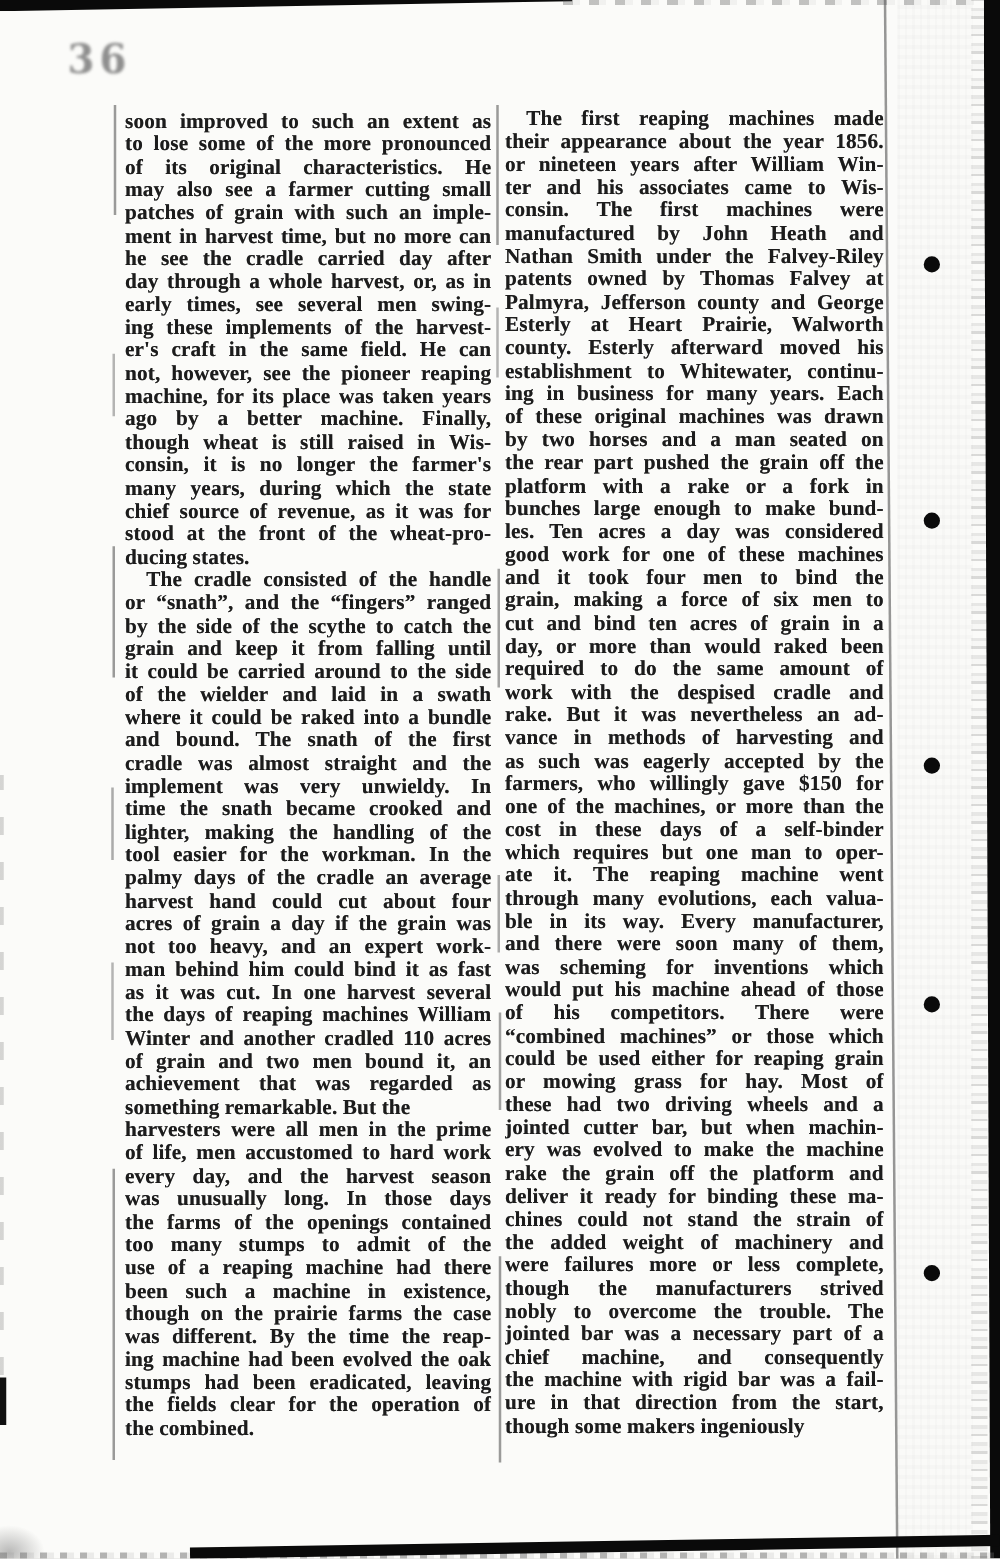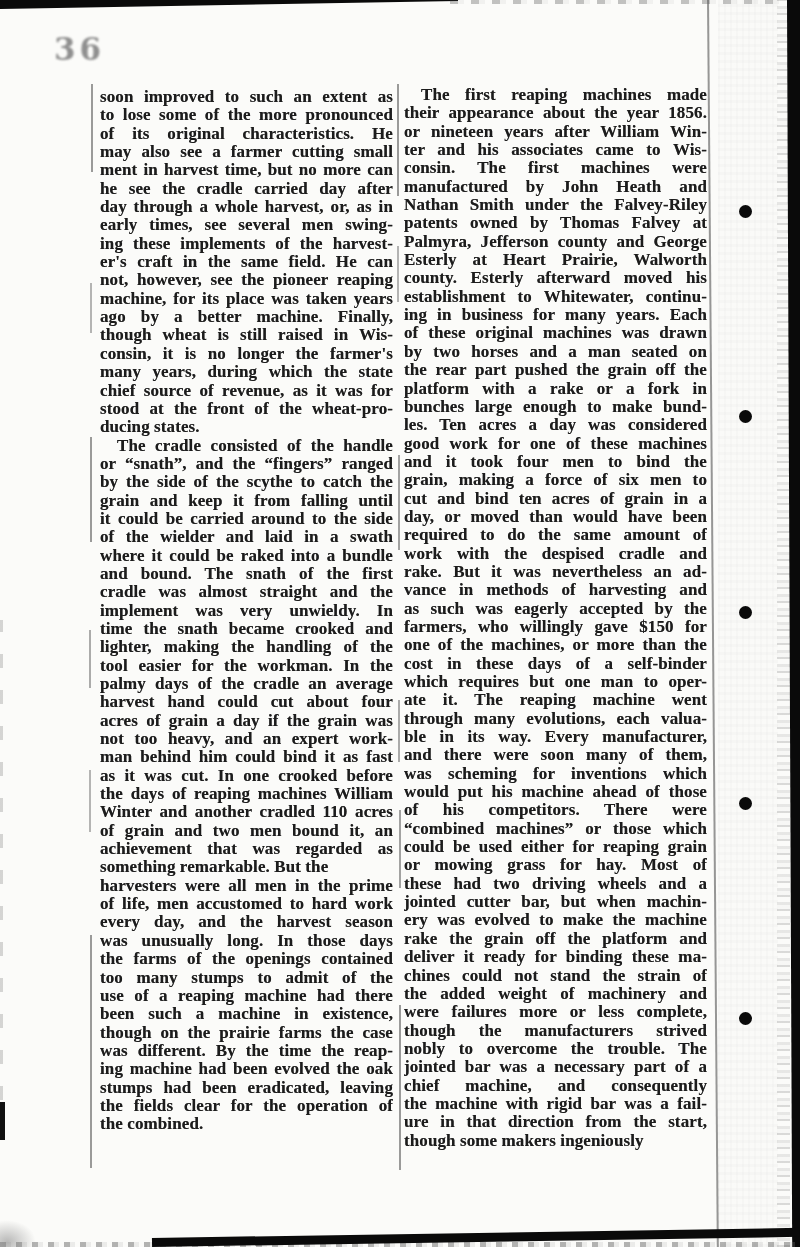--- a/index.html
+++ b/index.html
@@ -143,20 +143,21 @@
   <div class="vdash cr5"></div>
   <div class="vdash cr6"></div>
 
   <div class="pagenum">36</div>
 
   <div class="col col-left" id="col-0">
       <div class="line">soon improved to such an extent as</div>
       <div class="line">to lose some of the more pronounced</div>
       <div class="line">of its original characteristics.  He</div>
       <div class="line">may also see a farmer cutting small</div>
+      <div class="line">patches of grain with such an imple-</div>
       <div class="line">ment in harvest time, but no more can</div>
       <div class="line">he see the cradle carried day after</div>
       <div class="line">day through a whole harvest, or, as in</div>
       <div class="line">early times, see several men swing-</div>
       <div class="line">ing these implements of the harvest-</div>
       <div class="line">er's craft in the same field.  He can</div>
       <div class="line">not, however, see the pioneer reaping</div>
       <div class="line">machine, for its place was taken years</div>
       <div class="line">ago by a better machine.  Finally,</div>
       <div class="line">though wheat is still raised in Wis-</div>
@@ -176,21 +177,21 @@
       <div class="line">cradle was almost straight and the</div>
       <div class="line">implement was very unwieldy.  In</div>
       <div class="line">time the snath became crooked and</div>
       <div class="line">lighter, making the handling of the</div>
       <div class="line">tool easier for the workman.  In the</div>
       <div class="line">palmy days of the cradle an average</div>
       <div class="line">harvest hand could cut about four</div>
       <div class="line">acres of grain a day if the grain was</div>
       <div class="line">not too heavy, and an expert work-</div>
       <div class="line">man behind him could bind it as fast</div>
-      <div class="line">as it was cut.  In one crooked before</div>
+      <div class="line">as it was cut.  In one harvest several</div>
       <div class="line">the days of reaping machines William</div>
       <div class="line">Winter and another cradled 110 acres</div>
       <div class="line">of grain and two men bound it, an</div>
       <div class="line">achievement that was regarded as</div>
       <div class="line last">something remarkable.  But the</div>
       <div class="line">harvesters were all men in the prime</div>
       <div class="line">of life, men accustomed to hard work</div>
       <div class="line">every day, and the harvest season</div>
       <div class="line">was unusually long.  In those days</div>
       <div class="line">the farms of the openings contained</div>
@@ -221,21 +222,21 @@
       <div class="line">of these original machines was drawn</div>
       <div class="line">by two horses and a man seated on</div>
       <div class="line">the rear part pushed the grain off the</div>
       <div class="line">platform with a rake or a fork in</div>
       <div class="line">bunches large enough to make bund-</div>
       <div class="line">les.  Ten acres a day was considered</div>
       <div class="line">good work for one of these machines</div>
       <div class="line">and it took four men to bind the</div>
       <div class="line">grain, making a force of six men to</div>
       <div class="line">cut and bind ten acres of grain in a</div>
-      <div class="line">day, or moved than would have been</div>
+      <div class="line">day, or more than would raked been</div>
       <div class="line">required to do the same amount of</div>
       <div class="line">work with the despised cradle and</div>
       <div class="line">rake.  But it was nevertheless an ad-</div>
       <div class="line">vance in methods of harvesting and</div>
       <div class="line">as such was eagerly accepted by the</div>
       <div class="line">farmers, who willingly gave $150 for</div>
       <div class="line">one of the machines, or more than the</div>
       <div class="line">cost in these days of a self-binder</div>
       <div class="line">which requires but one man to oper-</div>
       <div class="line">ate it.  The reaping machine went</div>

